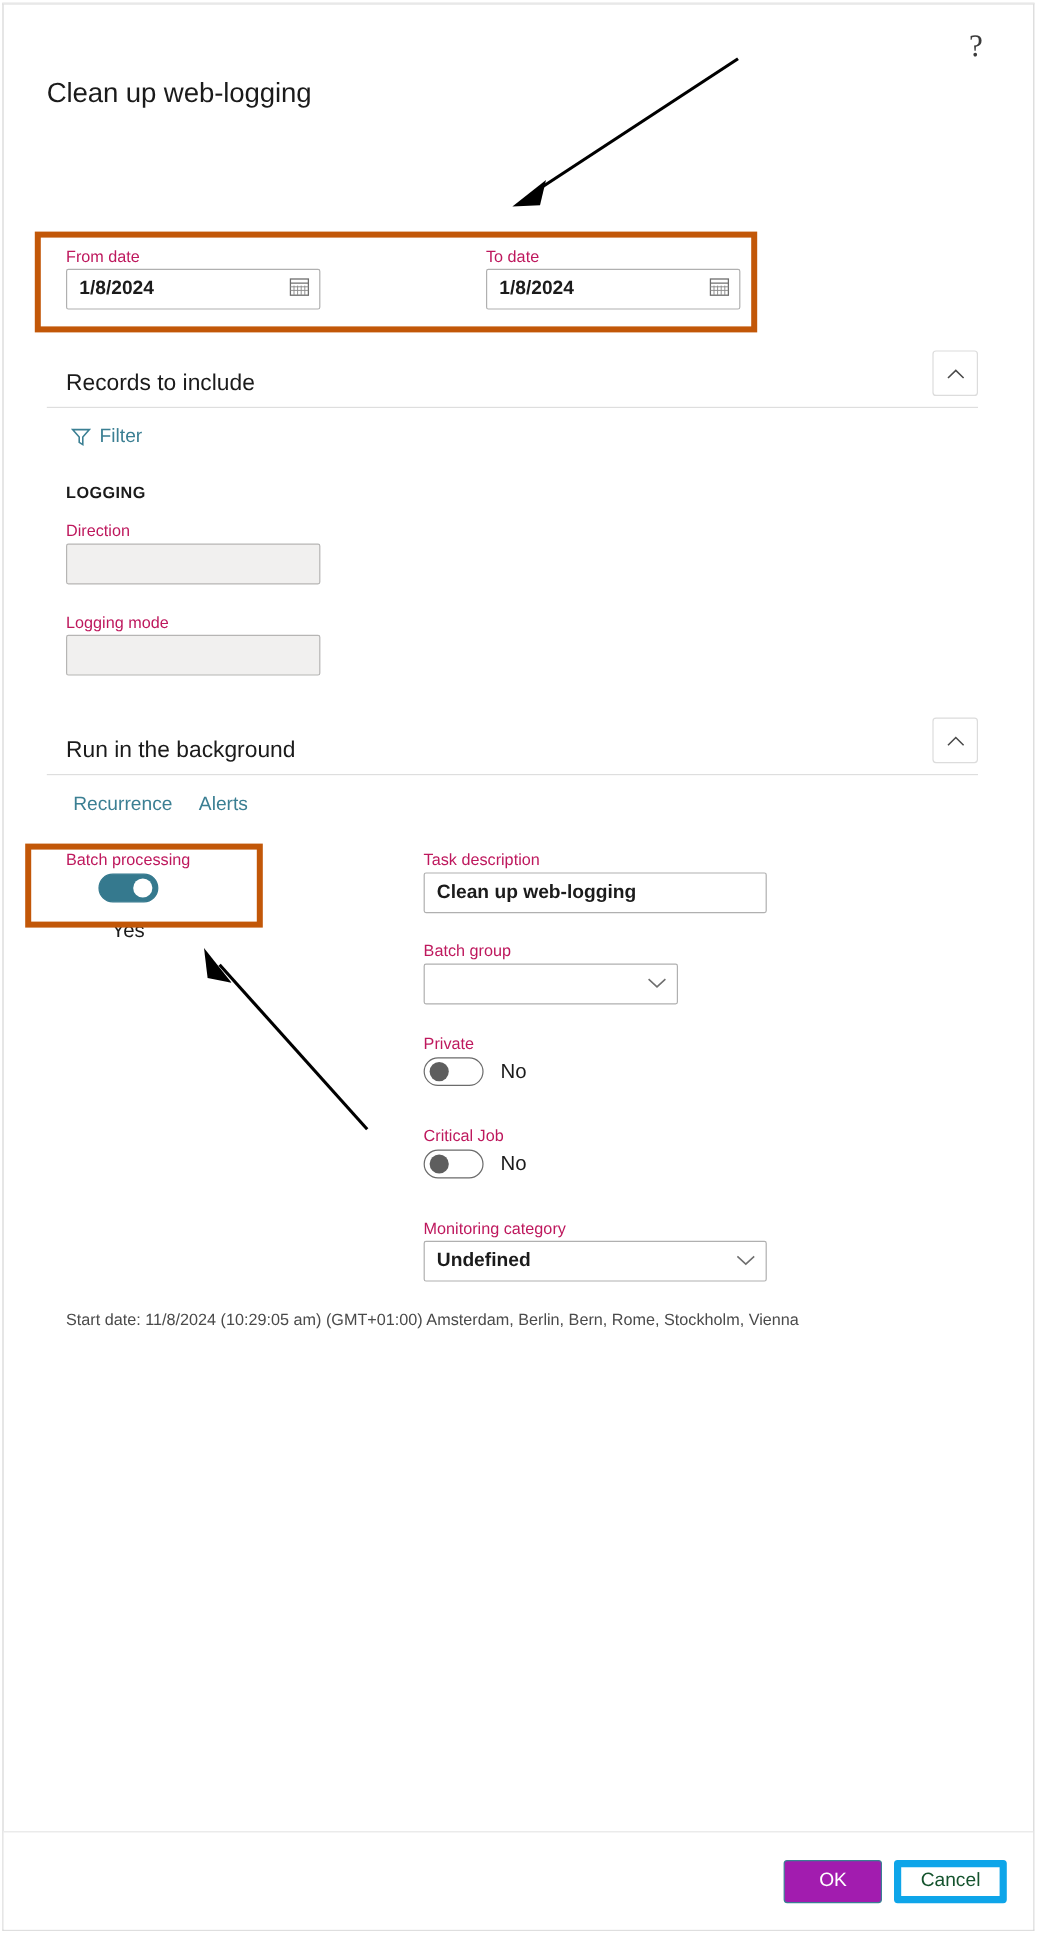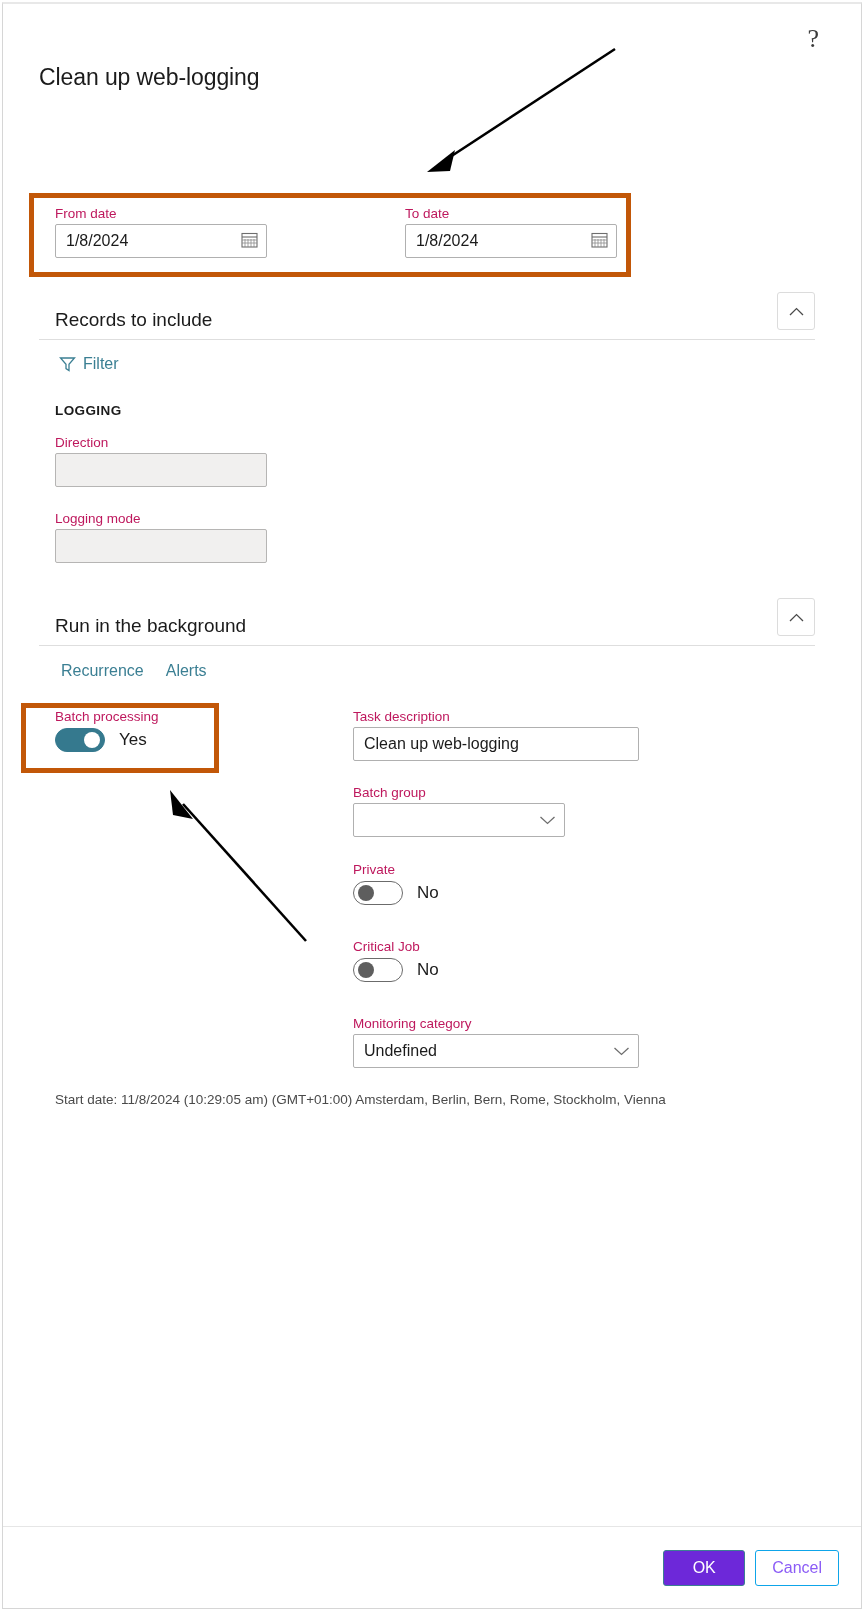--- a/index.html
+++ b/index.html
@@ -95,20 +95,21 @@
   .txtbox {
     height: 34px;
     border: 1px solid #b0b0b0;
     border-radius: 2px;
     background: #ffffff;
     display: flex;
     align-items: center;
     padding: 0 8px 0 10px;
     font-size: 16px;
     color: #1b1b1b;
+    font-weight: bold;
   }
   .txtbox .val { flex: 1 1 auto; white-space: nowrap; }
   .txtbox.readonly {
     background: #f1f0ef;
     border: 1px solid #b6b5b4;
   }
   .cal-ico { flex: 0 0 auto; opacity: .85; }
   .chev-ico { flex: 0 0 auto; opacity: .8; }
 
   
@@ -199,28 +200,28 @@
     height: 36px;
     border-radius: 3px;
     font-size: 16px;
     display: flex;
     align-items: center;
     justify-content: center;
     cursor: pointer;
     padding: 0 16px;
   }
   .btn.primary {
-    background: #6d28d9;
+    background: #a21caf;
     color: #ffffff;
     border: 1px solid #3b7f93;
   }
   .btn.secondary {
     background: #ffffff;
-    color: #8b5cf6;
-    border: 1px solid #0ea5e9;
+    color: #14532d;
+    border: 6px solid #0ea5e9;
   }
 
   
   .arrows {
     position: absolute;
     left: 0; top: 0;
     width: 864px; height: 1611px;
     pointer-events: none;
   }
 </style>
@@ -320,21 +321,21 @@
       </div>
     </div>
 
     <div class="tabs" style="left:58px; top:658px;">
       <span class="tab">Recurrence</span>
       <span class="tab">Alerts</span>
     </div>
 
     <div style="position:absolute; left:52px; top:705px;">
       <span class="fld-label">Batch processing</span>
-      <div style="display:flex; align-items:center; gap:14px; margin-top:4px;">
+      <div style="display:flex; align-items:center; gap:14px; margin-top:4px;flex-direction:column;">
         <div class="switch on">
             <span class="knob"></span>
           </div>
         <span class="sw-text">Yes</span>
       </div>
     </div>
 
     <div class="hl" style="left:18px; top:699px; width:198px; height:70px;"></div>
 
     <div style="position:absolute; left:350px; top:705px; width:286px;">

